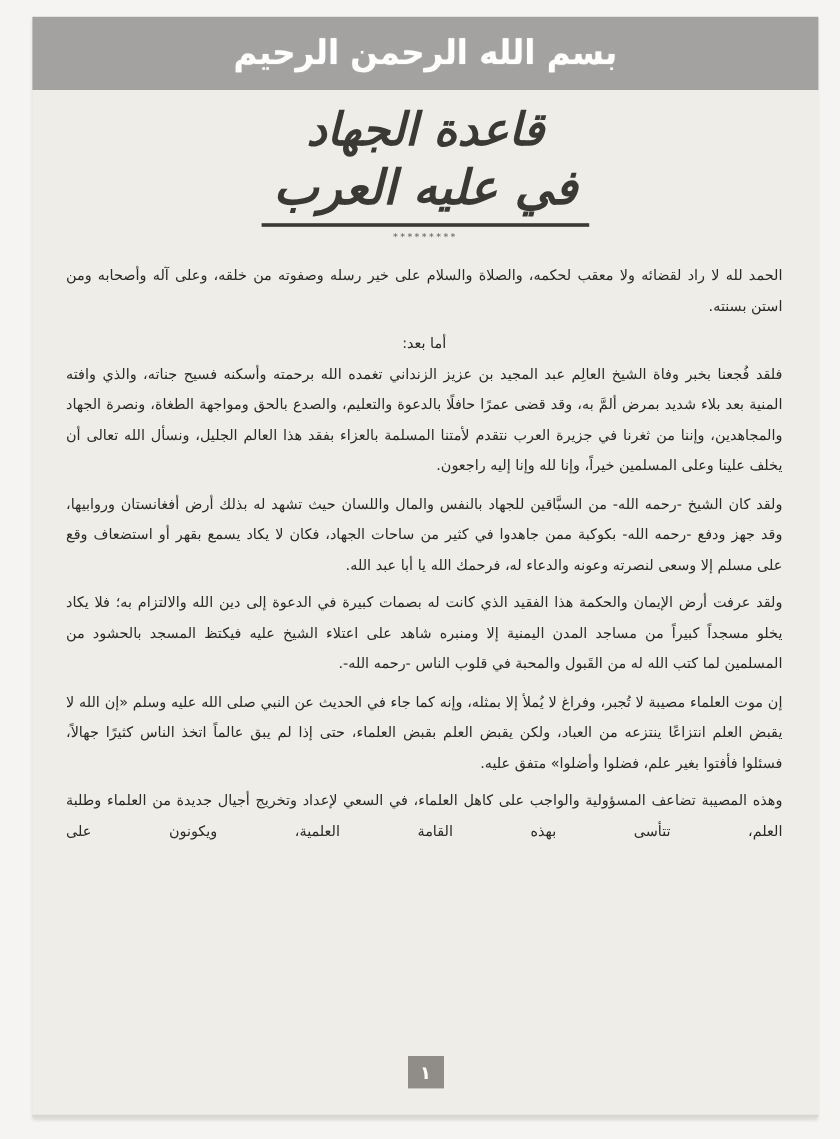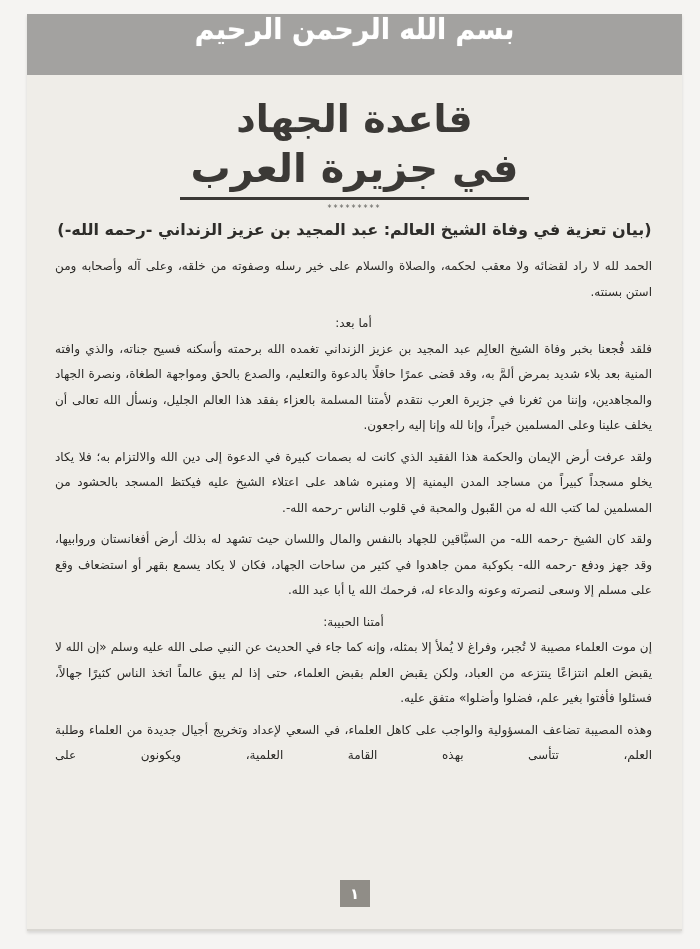--- a/index.html
+++ b/index.html
@@ -22,35 +22,36 @@
     width: 655px;
     height: 917px;
     background: #efede8;
     box-shadow: 0 2px 3px rgba(0,0,0,0.12);
     direction: rtl;
   }
   .bismillah-band {
     height: 61px;
     background: #a3a2a0;
     display: flex;
-    align-items: flex-start;
+    align-items: center;
     justify-content: center;
   }
   .bismillah-text {
     color: #ffffff;
     font-size: 27px;
     font-weight: bold;
     letter-spacing: -1px;
     text-shadow: 0 0 1px rgba(255,255,255,0.6);
     transform: scaleY(1.05);
   }
   .title-wrap {
     text-align: center;
-    padding-top: 20px;
+    padding-top: 9px;
     color: #3b3936;
+    font-style: italic;
   }
   .title-line1 {
     font-size: 38px;
     font-weight: bold;
     line-height: 48px;
     letter-spacing: -1px;
   }
   .title-line2-box {
     display: inline-block;
     border-bottom: 3px solid #3b3936;
@@ -118,33 +119,31 @@
 <div class="viewport">
   <div class="doc-page">
 
     <div class="bismillah-band">
       <div class="bismillah-text">بسم الله الرحمن الرحيم</div>
     </div>
 
     <div class="title-wrap">
       <div class="title-line1">قاعدة الجهاد</div>
       <div class="title-line2-box">
-        <div class="title-line2">في جزيرة العرب</div>
+        <div class="title-line2">في عليه العرب</div>
       </div>
       <div class="ornament-row">*********</div>
-      <div class="doc-subtitle">(بيان تعزية في وفاة الشيخ العالم: عبد المجيد بن عزيز الزنداني -رحمه الله-)</div>
     </div>
 
     <div class="doc-body">
       <p class="para">الحمد لله لا راد لقضائه ولا معقب لحكمه، والصلاة والسلام على خير رسله وصفوته من خلقه، وعلى آله وأصحابه ومن استن بسنته.</p>
       <p class="heading">أما بعد:</p>
       <p class="para">فلقد فُجعنا بخبر وفاة الشيخ العالِم عبد المجيد بن عزيز الزنداني تغمده الله برحمته وأسكنه فسيح جناته، والذي وافته المنية بعد بلاء شديد بمرض ألمَّ به، وقد قضى عمرًا حافلًا بالدعوة والتعليم، والصدع بالحق ومواجهة الطغاة، ونصرة الجهاد والمجاهدين، وإننا من ثغرنا في جزيرة العرب نتقدم لأمتنا المسلمة بالعزاء بفقد هذا العالم الجليل، ونسأل الله تعالى أن يخلف علينا وعلى المسلمين خيراً، وإنا لله وإنا إليه راجعون.</p>
+      <p class="para">ولقد كان الشيخ -رحمه الله- من السبَّاقين للجهاد بالنفس والمال واللسان حيث تشهد له بذلك أرض أفغانستان وروابيها، وقد جهز ودفع -رحمه الله- بكوكبة ممن جاهدوا في كثير من ساحات الجهاد، فكان لا يكاد يسمع بقهر أو استضعاف وقع على مسلم إلا وسعى لنصرته وعونه والدعاء له، فرحمك الله يا أبا عبد الله.</p>
       <p class="para">ولقد عرفت أرض الإيمان والحكمة هذا الفقيد الذي كانت له بصمات كبيرة في الدعوة إلى دين الله والالتزام به؛ فلا يكاد يخلو مسجداً كبيراً من مساجد المدن اليمنية إلا ومنبره شاهد على اعتلاء الشيخ عليه فيكتظ المسجد بالحشود من المسلمين لما كتب الله له من القَبول والمحبة في قلوب الناس -رحمه الله-.</p>
-      <p class="para">ولقد كان الشيخ -رحمه الله- من السبَّاقين للجهاد بالنفس والمال واللسان حيث تشهد له بذلك أرض أفغانستان وروابيها، وقد جهز ودفع -رحمه الله- بكوكبة ممن جاهدوا في كثير من ساحات الجهاد، فكان لا يكاد يسمع بقهر أو استضعاف وقع على مسلم إلا وسعى لنصرته وعونه والدعاء له، فرحمك الله يا أبا عبد الله.</p>
-      <p class="heading">أمتنا الحبيبة:</p>
       <p class="para">إن موت العلماء مصيبة لا تُجبر، وفراغ لا يُملأ إلا بمثله، وإنه كما جاء في الحديث عن النبي صلى الله عليه وسلم «إن الله لا يقبض العلم انتزاعًا ينتزعه من العباد، ولكن يقبض العلم بقبض العلماء، حتى إذا لم يبق عالماً اتخذ الناس كثيرًا جهالاً، فسئلوا فأفتوا بغير علم، فضلوا وأضلوا» متفق عليه.</p>
       <p class="justify-last">وهذه المصيبة تضاعف المسؤولية والواجب على كاهل العلماء، في السعي لإعداد وتخريج أجيال جديدة من العلماء وطلبة العلم، تتأسى بهذه القامة العلمية، ويكونون على</p>
     </div>
 
     <div class="page-number-badge">١</div>
 
     <div class="page-bottom-edge"></div>
   </div>
 </div>
 

